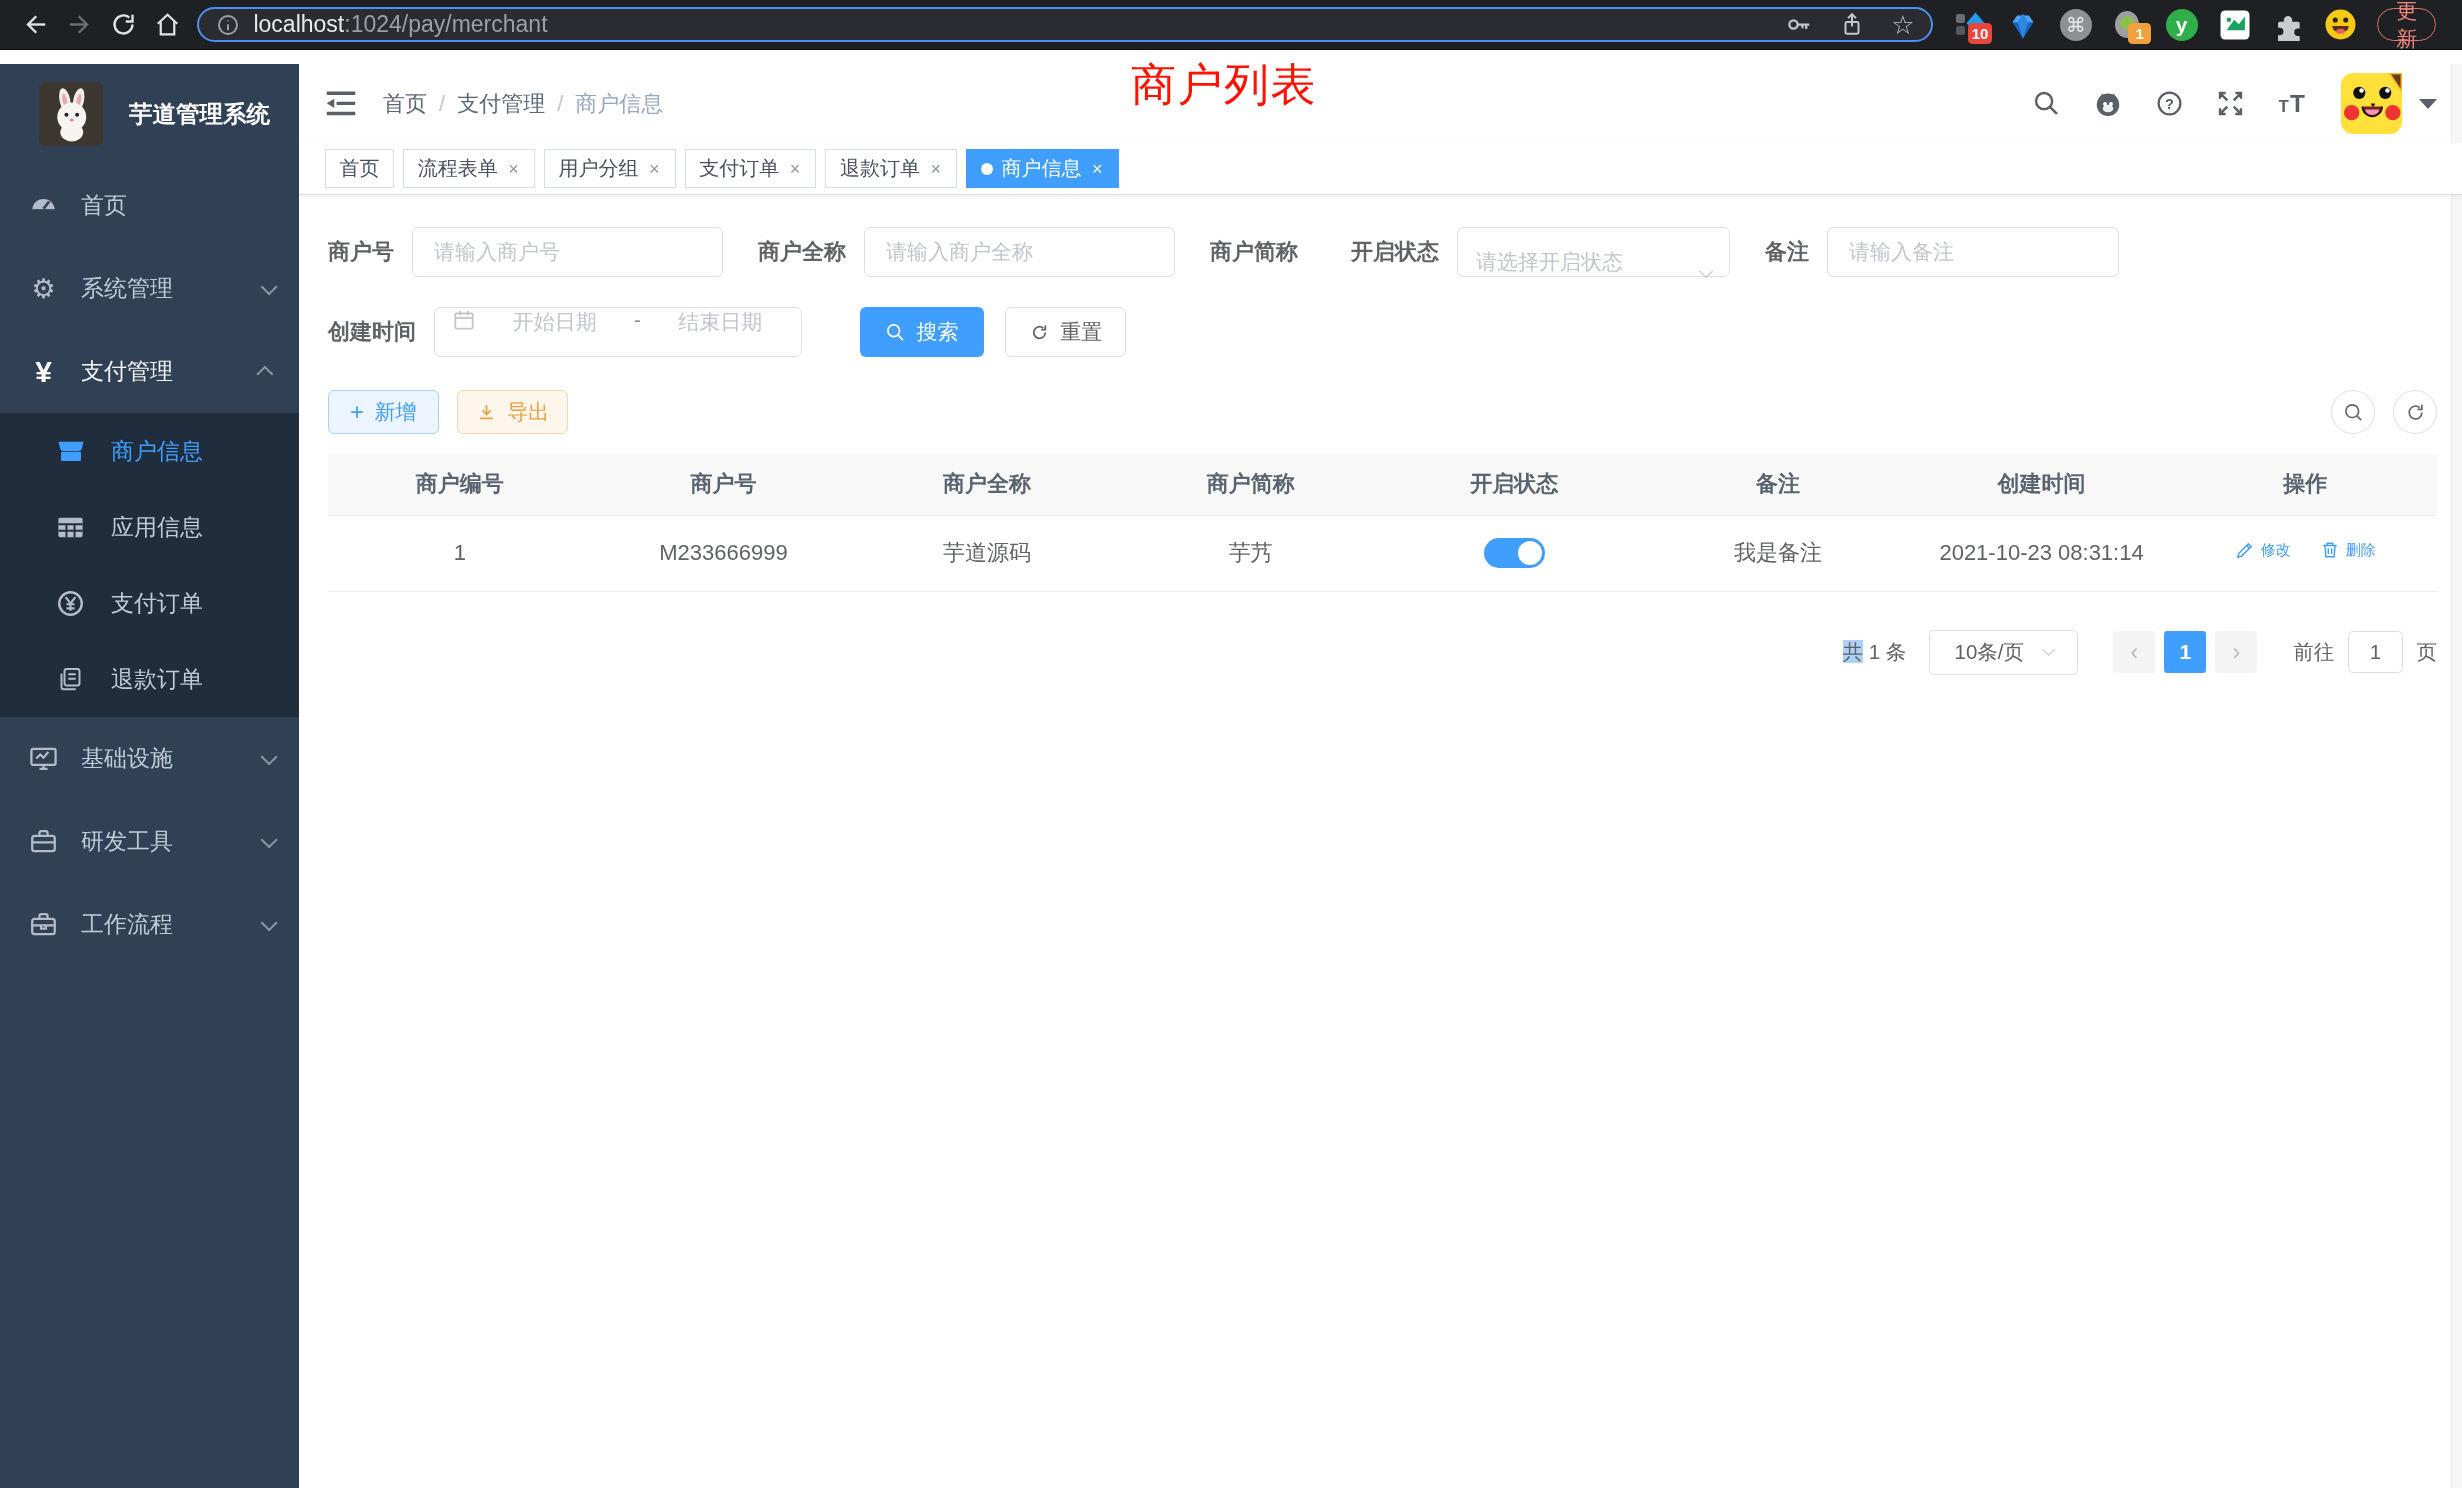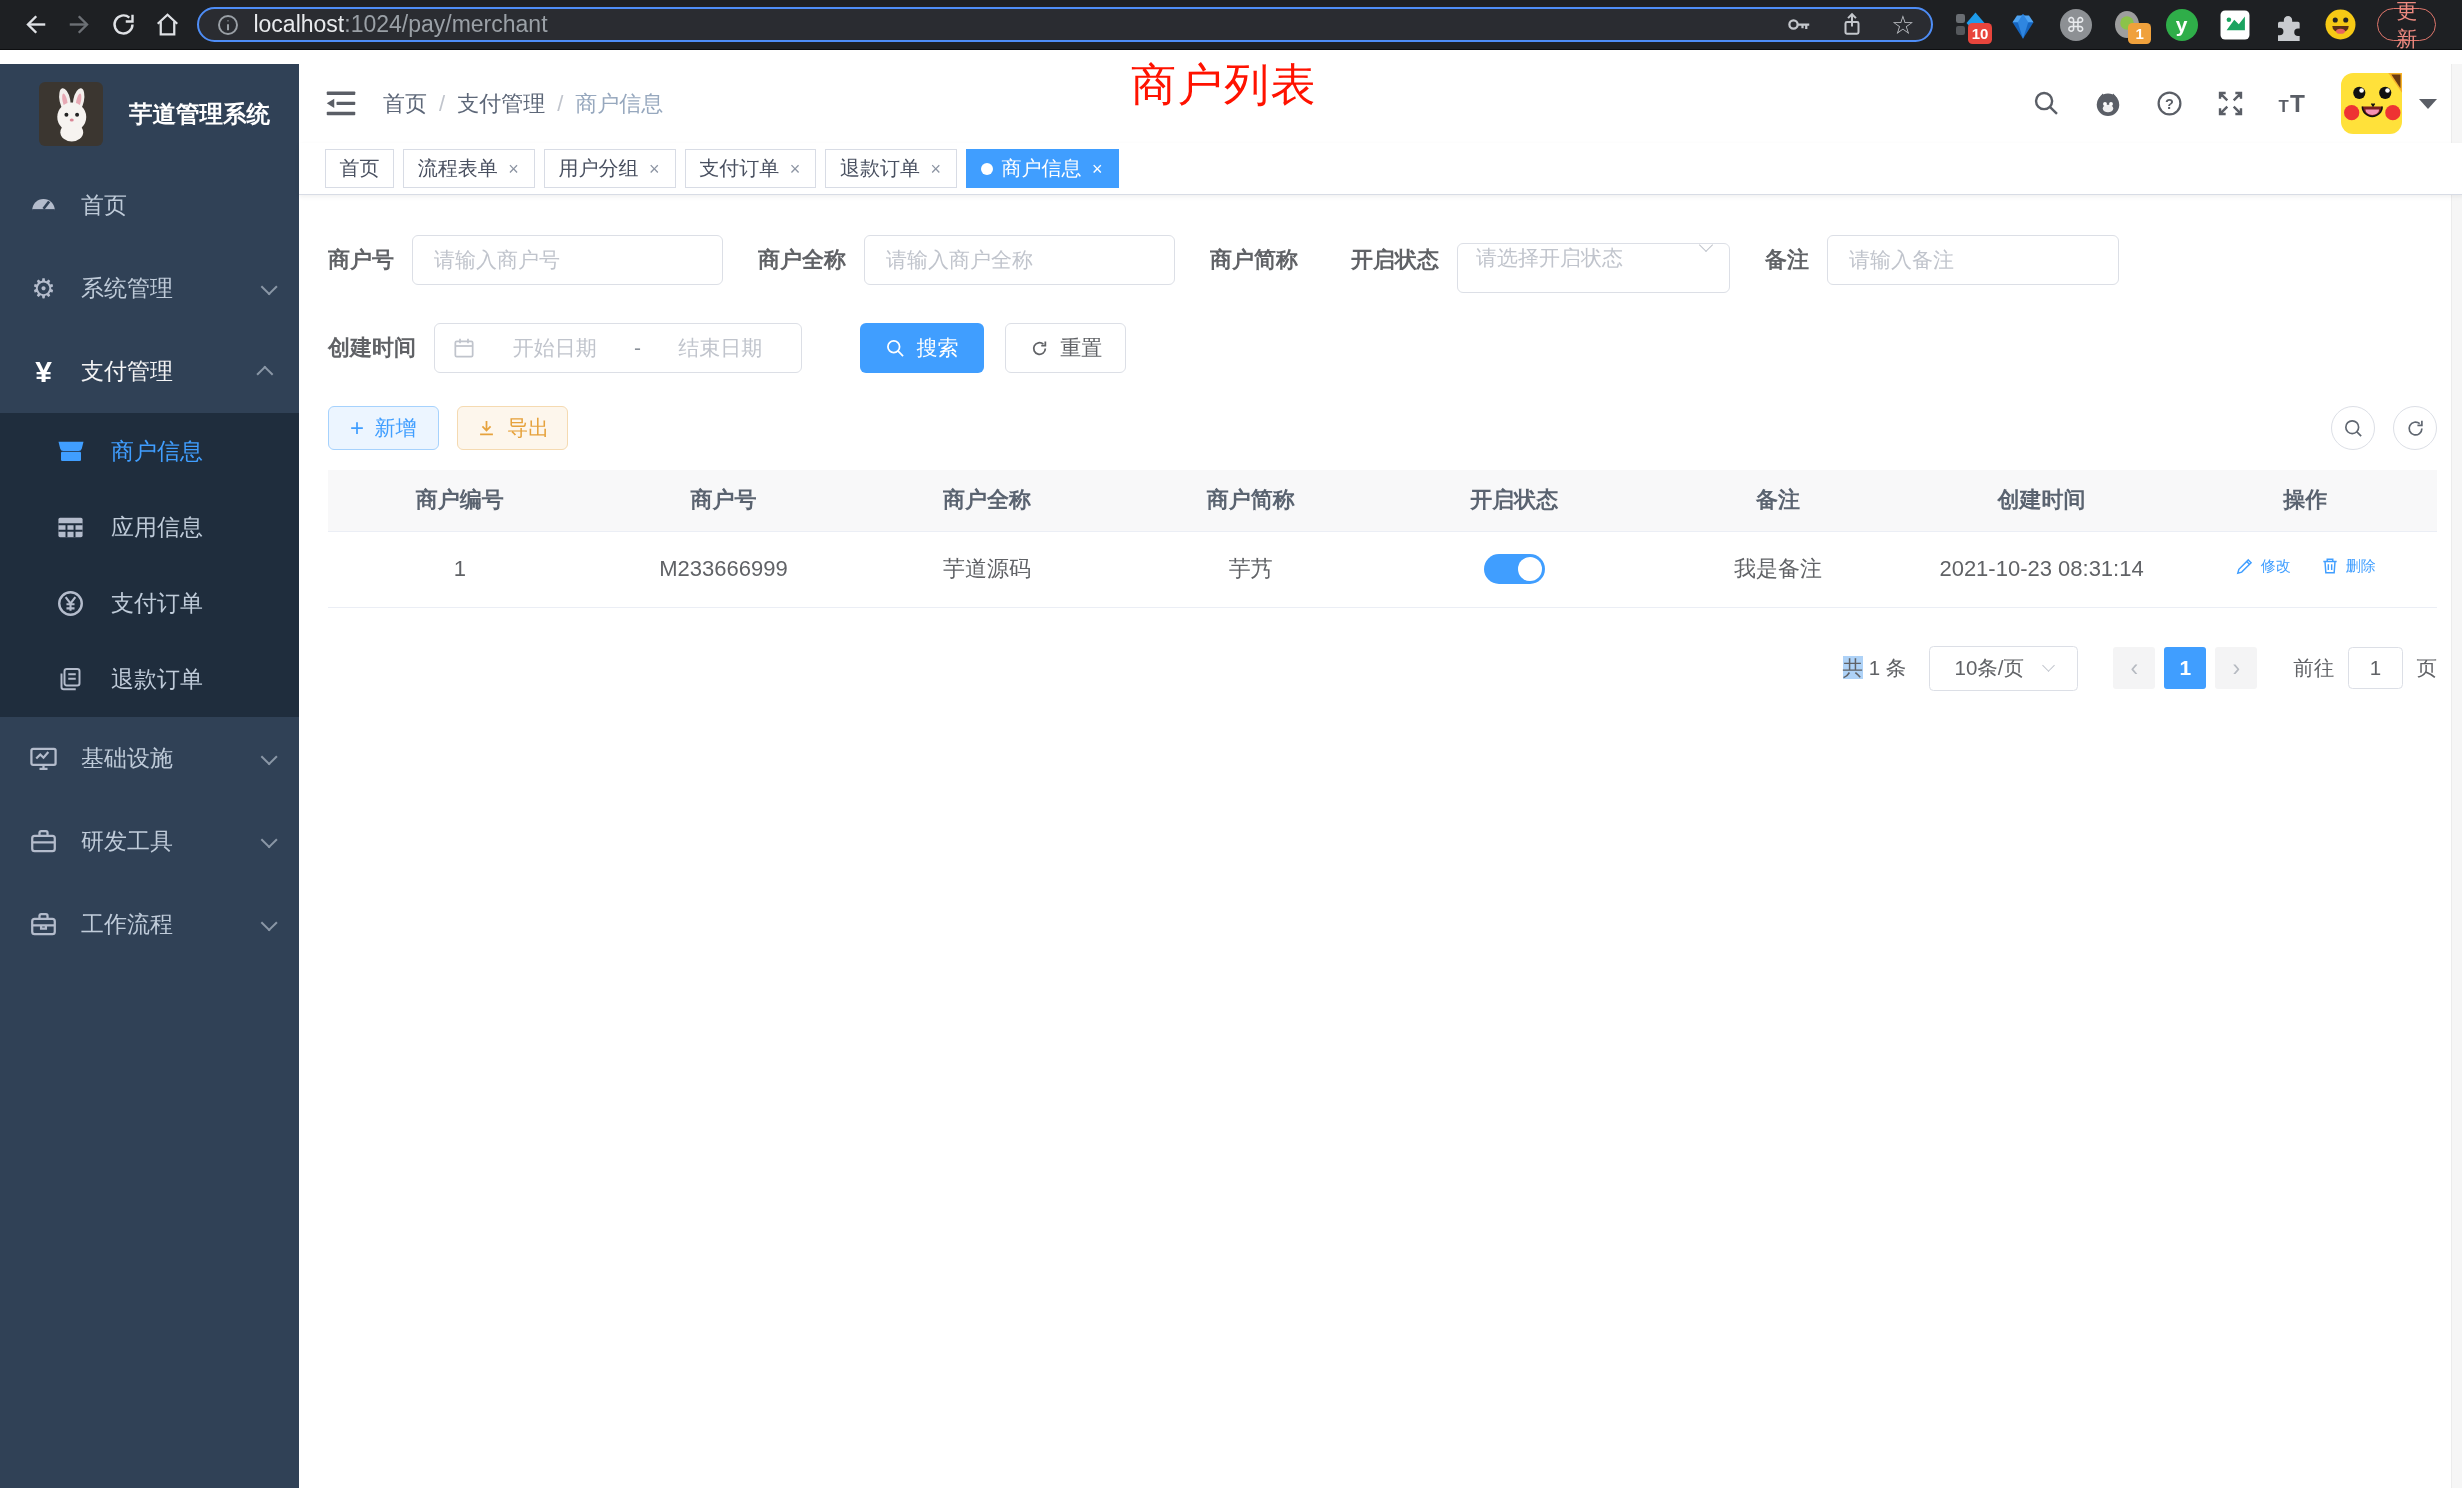--- a/index.html
+++ b/index.html
@@ -67,23 +67,23 @@
   
   .content { padding:32px 26px 0 29px; background:#fff; }
   .filter-row { display:flex; align-items:center; margin-bottom:30px; }
   .filter-group { display:flex; align-items:center; margin-right:35px; }
   .filter-label { font-size:22px; font-weight:bold; color:#606266; margin-right:18px; white-space:nowrap; }
   .el-input { height:50px; border:0.8px solid #dcdfe6; border-radius:6px; padding:0 21px; font-size:21px; color:#606266; outline:none; background:#fff; }
   .el-input::placeholder { color:#c0c4cc; }
   .w-input { width:311px; }
   .w-select { width:273px; }
   .w-remark { width:292px; }
-  .el-select { height:50px; border:0.8px solid #dcdfe6; border-radius:6px; display:flex; align-items:flex-start; padding:0 18px; color:#c0c4cc; font-size:21px; background:#fff; cursor:pointer;margin-top:16px; }
+  .el-select { height:50px; border:0.8px solid #dcdfe6; border-radius:6px; display:flex; align-items:flex-end; padding:0 18px; color:#c0c4cc; font-size:21px; background:#fff; cursor:pointer; }
   .el-select .sel-chev { width:10px; height:10px; border-right:1.9px solid #c0c4cc; border-bottom:1.9px solid #c0c4cc; transform:rotate(45deg); margin-left:auto; margin-top:-4.5px; }
-  .date-range { width:368px; height:50px; border:0.8px solid #dcdfe6; border-radius:6px; display:flex; align-items:center; padding:0 16.7px; gap:15px; background:#fff; cursor:pointer; }
+  .date-range { width:368px; height:50px; border:0.8px solid #dcdfe6; border-radius:6px; display:flex; align-items:flex-start; padding:0 16.7px; gap:15px; background:#fff; cursor:pointer; }
   .dr-ph { color:#c0c4cc; font-size:21px; flex:1; text-align:center; }
   .dr-sep { color:#8a9099; font-size:21px; }
   .btn { display:inline-flex; align-items:center; justify-content:center; gap:10.6px; border-radius:6px; font-size:21px; cursor:pointer; border:0.8px solid transparent; white-space:nowrap; }
   .btn-search { height:50px; padding:0 24px; background:#409eff; color:#fff; margin-left:23px; }
   .btn-reset { height:50px; padding:12px 23px; background:#fff; border-color:#dcdfe6; color:#606266; margin-left:21px; }
   .toolbar { display:flex; align-items:center; margin-bottom:20px; }
   .btn-add { height:44px; padding:0 21px; background:#ecf5ff; border-color:#a6d2fd; color:#409eff; }
   .btn-export { height:44px; padding:0 18px; background:#fdf6ec; border-color:#f5dab1; color:#e6a23c; margin-left:18px; }
   .toolbar-right { margin-left:auto; display:flex; gap:18px; }
   .circle-btn { width:44px; height:44px; border-radius:50%; border:0.8px solid #dcdfe6; background:#fff; display:flex; align-items:center; justify-content:center; color:#5f6670; cursor:pointer; }

